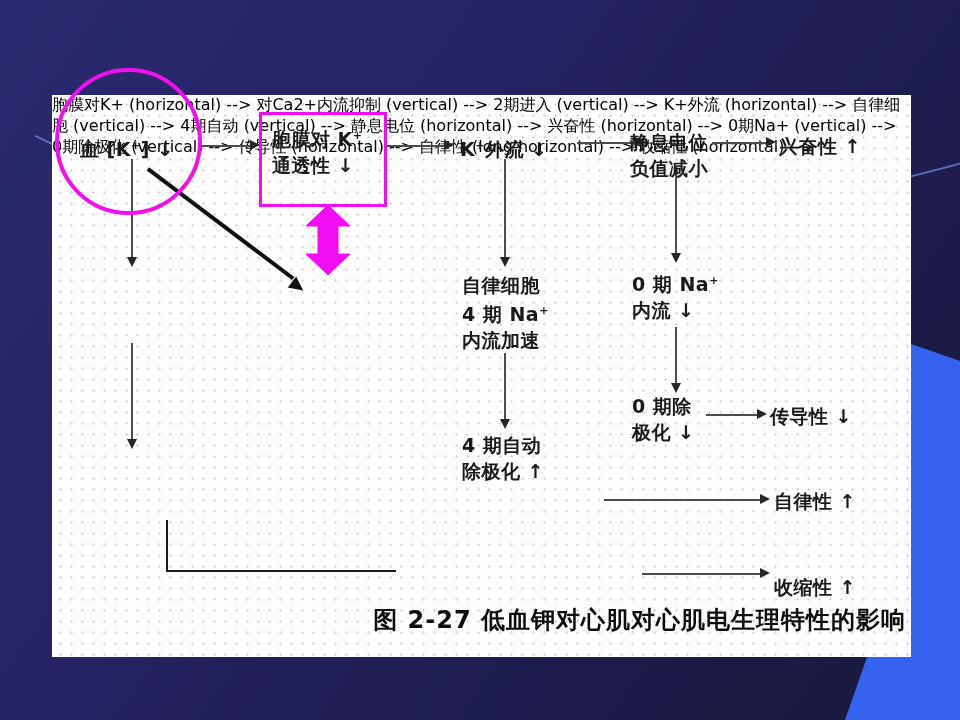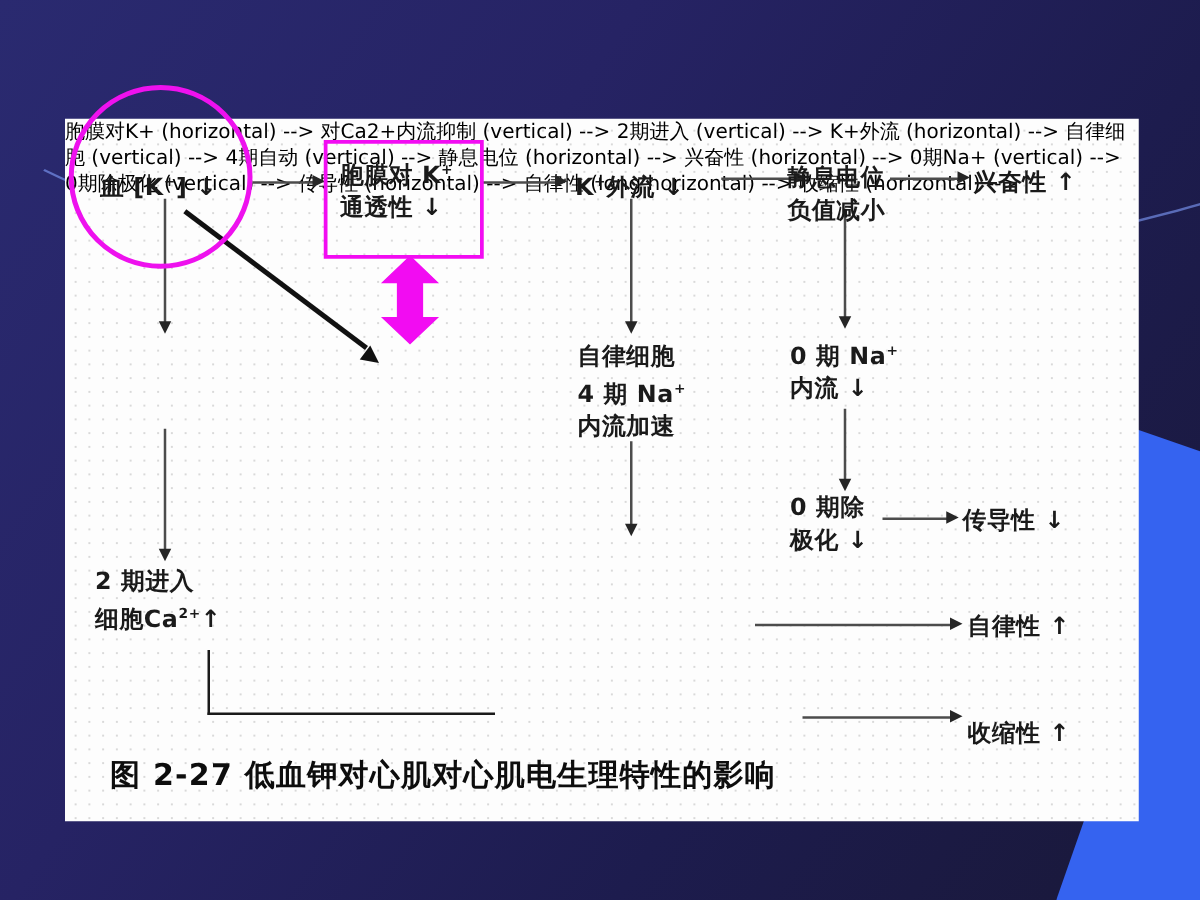--- a/index.html
+++ b/index.html
@@ -128,27 +128,26 @@
   }
 
   
   .dblarrow { position: absolute; }
 
   
   #caption {
     position: absolute;
     left: 52px; top: 604px;
     width: 854px;
-    text-align: left;
+    text-align: right;
     font-size: 24px;
     font-weight: 700;
     color: #0d0d0d;
     letter-spacing: 1px;
     font-family: "DejaVu Sans", "Liberation Sans", sans-serif;
-    padding-left: 36px;
   }
 </style>
 </head>
 <body>
 
 <div id="slide">
 
   <div class="bg-swoosh"></div>
   <div class="bg-wedge-a"></div>
   <div class="bg-wedge-b"></div>
@@ -236,35 +235,35 @@
     
     <div class="mcircle" style="left:3px; top:-27px; width:147px; height:147px;"></div>
 
     
 
     <div class="node" style="left:28px; top:38px;">
       <span class="ln"><span>血 [K</span><span class="sup">+</span><span>] ↓</span></span>
     </div>
 
 
-    <div class="node" style="left:24px; top:357px;">
-      <span class="ln">2 期进入</span>
-      <span class="ln"><span>细胞Ca</span><span class="sup">2+</span><span>↑</span></span>
-    </div>
 
     <div class="node" style="left:408px; top:38px;">
       <span class="ln"><span>K</span><span class="sup">+</span><span>外流 ↓</span></span>
     </div>
 
     <div class="node" style="left:410px; top:177px;">
       <span class="ln">自律细胞</span>
       <span class="ln"><span>4 期 Na</span><span class="sup">+</span></span>
       <span class="ln">内流加速</span>
     </div>
 
+    <div class="node" style="left:410px; top:337px;">
+      <span class="ln">4 期自动</span>
+      <span class="ln">除极化 ↑</span>
+    </div>
 
     <div class="node" style="left:578px; top:34px;">
       <span class="ln">静息电位</span>
       <span class="ln">负值减小</span>
     </div>
 
     <div class="node" style="left:580px; top:173px;">
       <span class="ln"><span>0 期 Na</span><span class="sup">+</span></span>
       <span class="ln">内流 ↓</span>
     </div>

